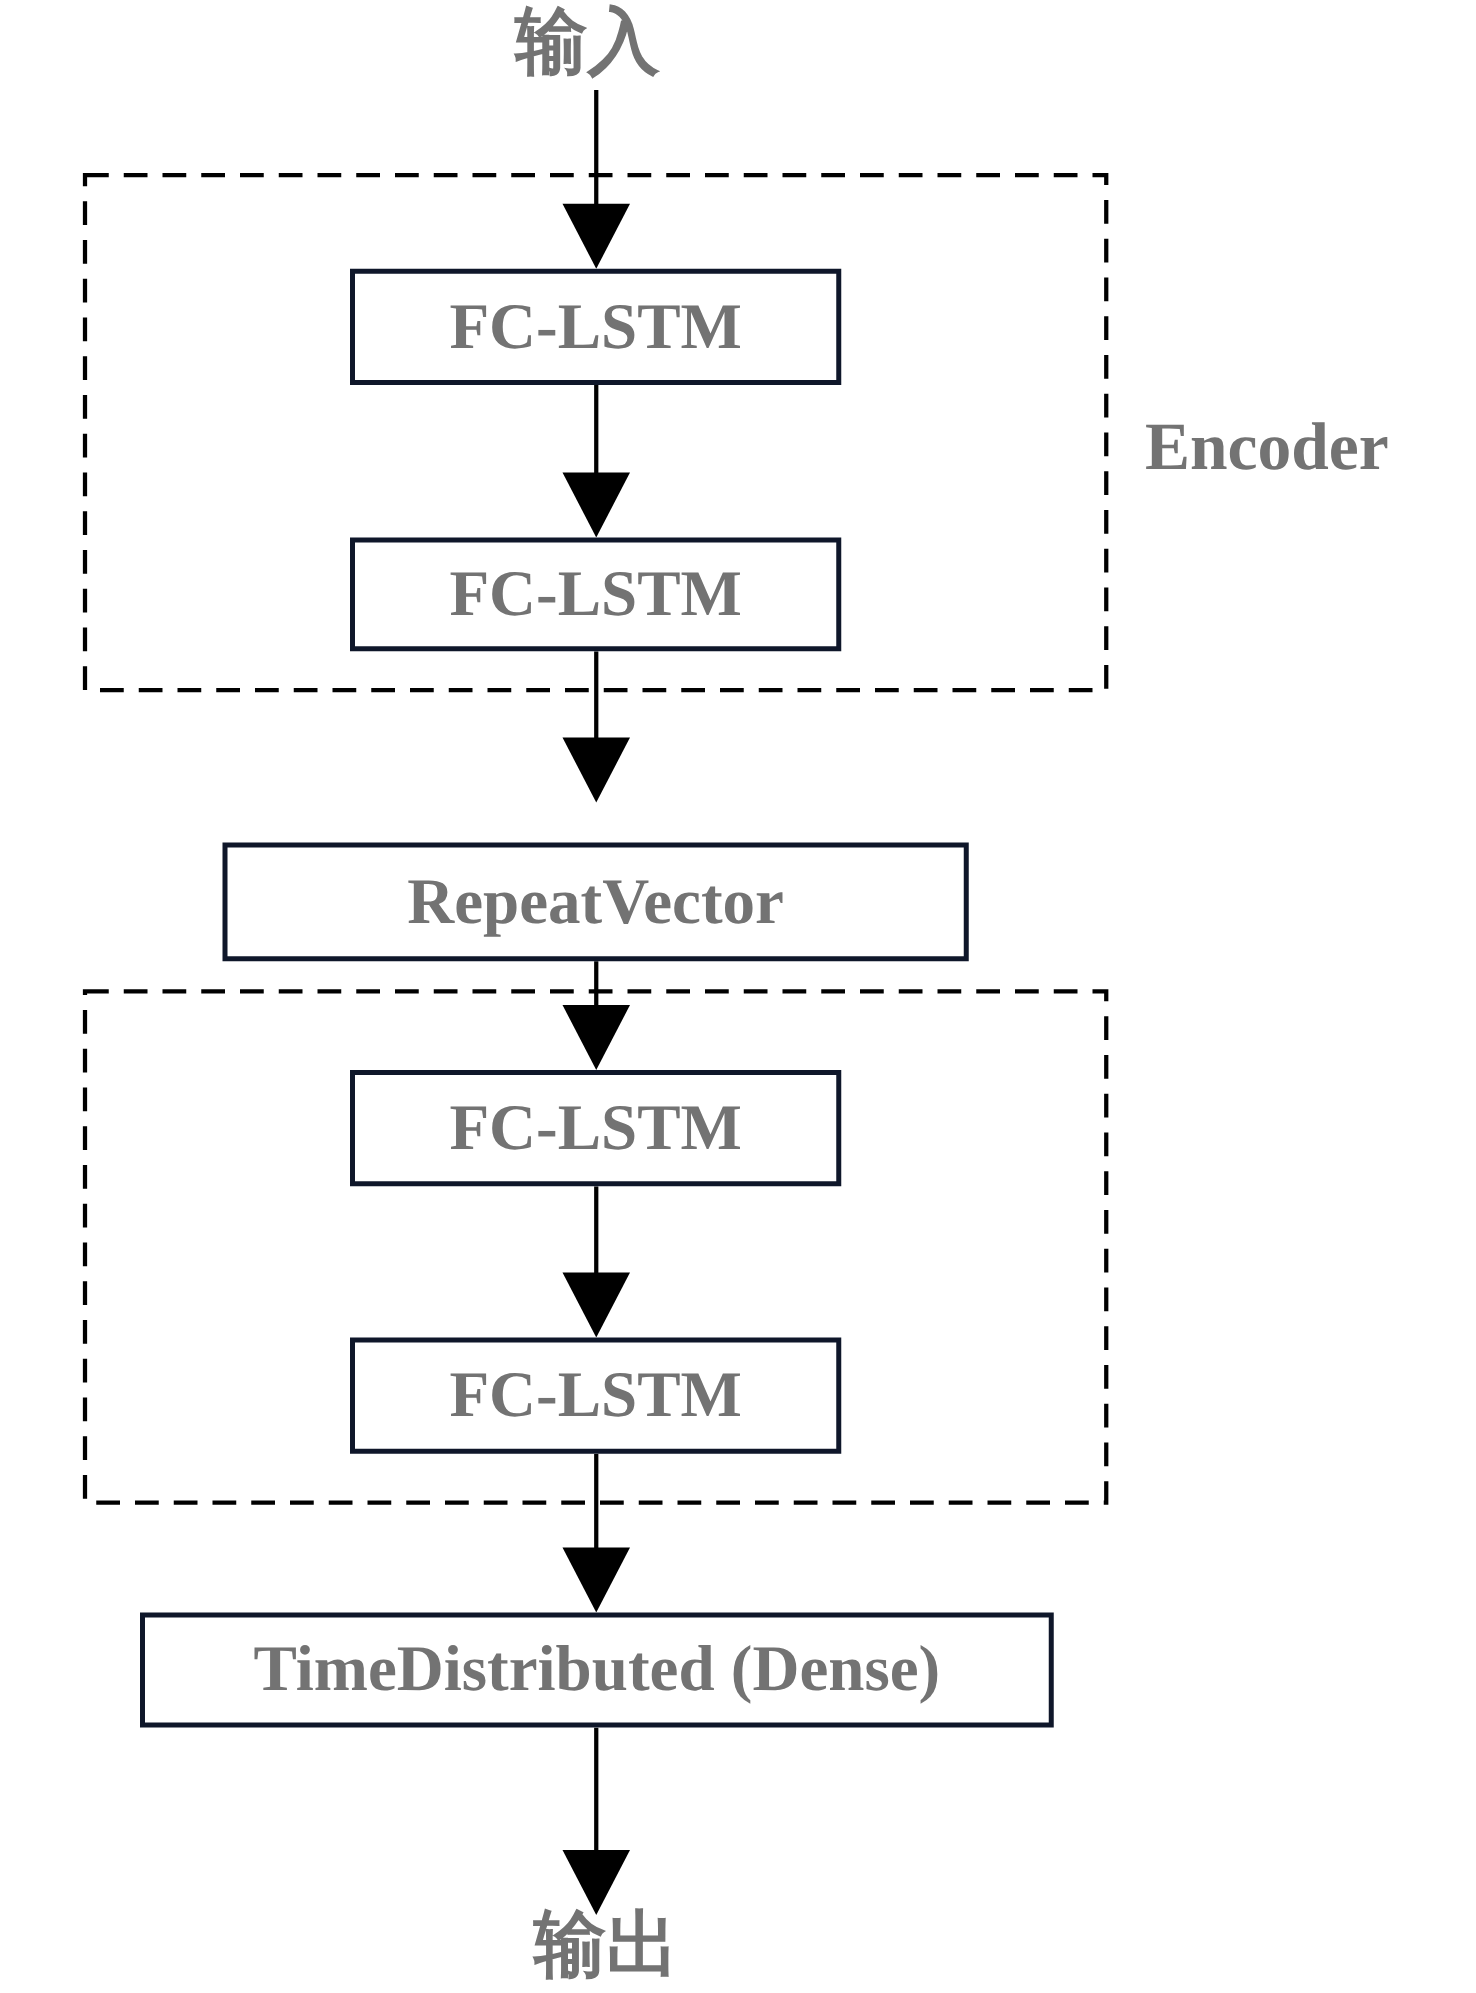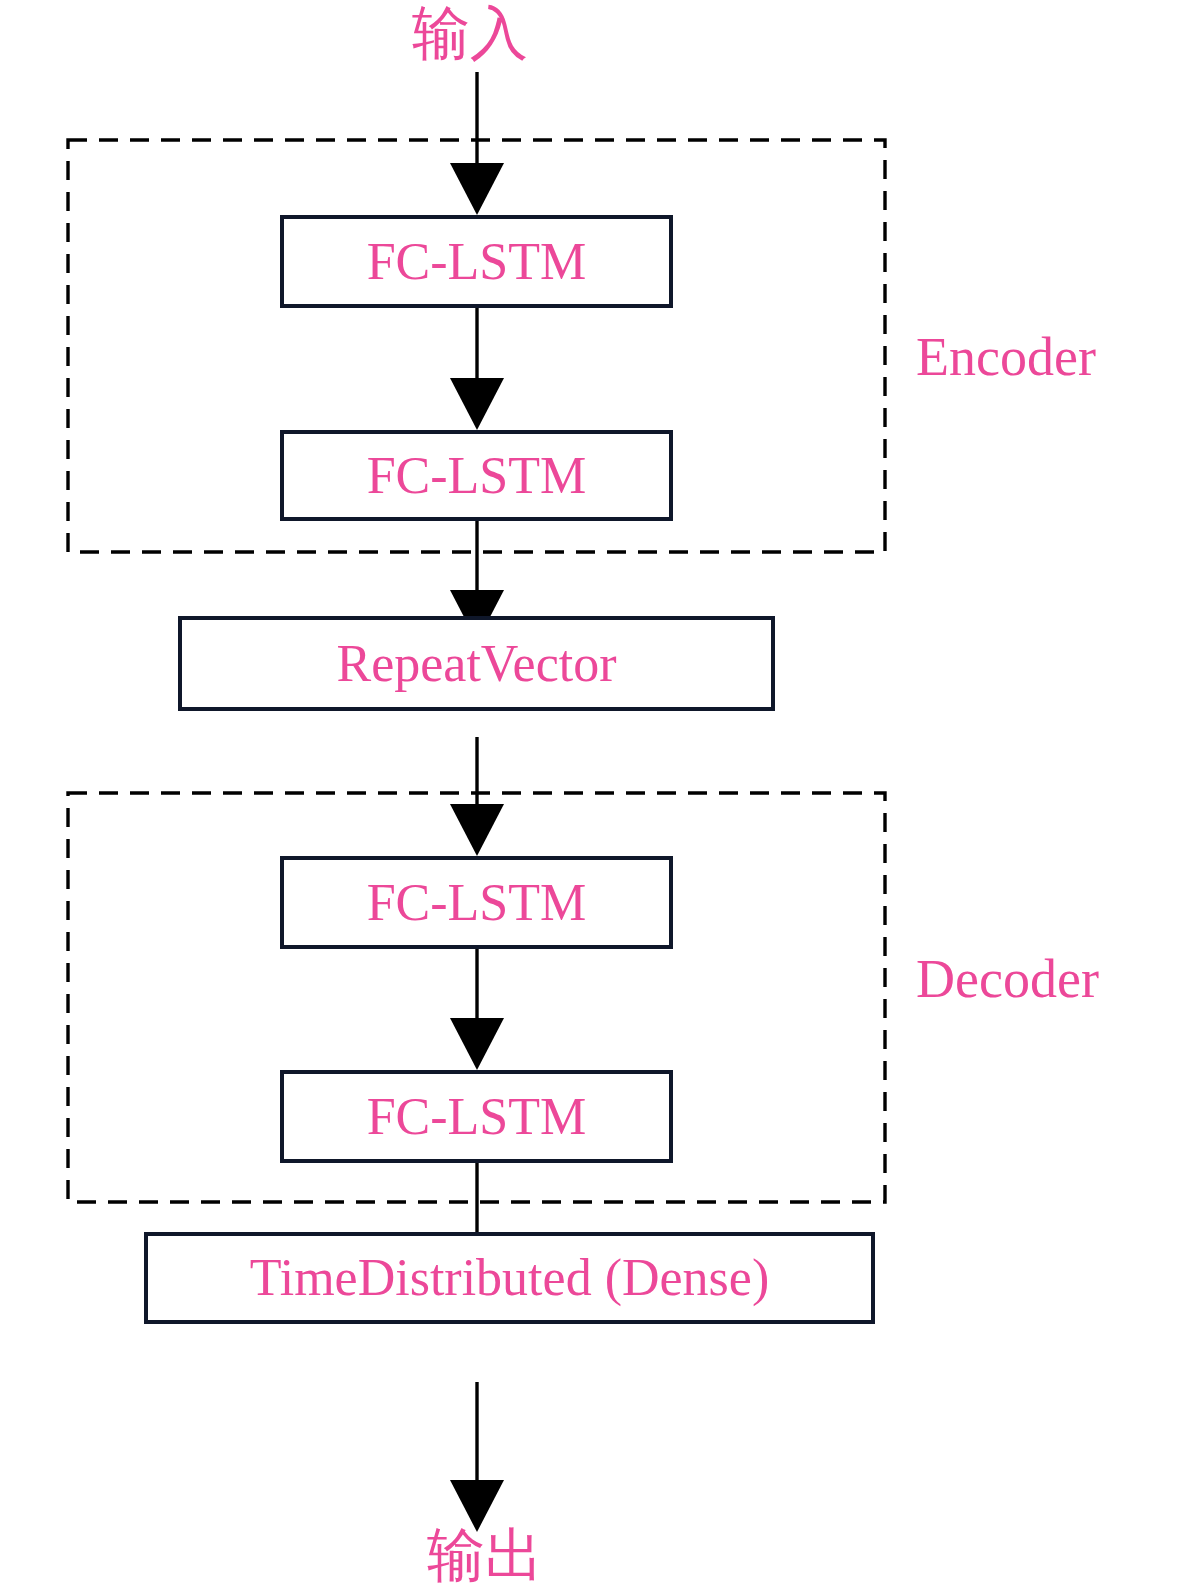--- a/index.html
+++ b/index.html
@@ -6,22 +6,23 @@
     margin: 0;
     padding: 0;
     background: #ffffff;
   }
   .canvas {
     position: relative;
     width: 1181px;
     height: 1594px;
     background: #ffffff;
     font-family: "Liberation Serif", "DejaVu Serif", serif;
-    color: #ec4899;
+    color: #737373;
     overflow: hidden;
+    font-weight: bold;
   }
   .layer-svg {
     position: absolute;
     left: 0;
     top: 0;
     width: 1181px;
     height: 1594px;
   }
   .node-box {
     position: absolute;
@@ -88,33 +89,32 @@
   <div class="node-box" style="left: 280px; top: 215px; width: 393px; height: 93px;">
     <span>FC-LSTM</span>
   </div>
 
   <div class="node-box" style="left: 280px; top: 430px; width: 393px; height: 91px;">
     <span>FC-LSTM</span>
   </div>
 
   <div class="side-label" style="top: 326px; text-align: center;">Encoder</div>
 
-  <div class="node-box" style="left: 178px; top: 616px; width: 597px; height: 95px;">
+  <div class="node-box" style="left: 178px; top: 674px; width: 597px; height: 95px;">
     <span>RepeatVector</span>
   </div>
 
   <div class="node-box" style="left: 280px; top: 856px; width: 393px; height: 93px;">
     <span>FC-LSTM</span>
   </div>
 
   <div class="node-box" style="left: 280px; top: 1070px; width: 393px; height: 93px;">
     <span>FC-LSTM</span>
   </div>
 
-  <div class="side-label" style="top: 948px;">Decoder</div>
 
-  <div class="node-box" style="left: 112px; top: 1232px; width: 731px; height: 92px; margin-left: 32px;">
+  <div class="node-box" style="left: 112px; top: 1290px; width: 731px; height: 92px;">
     <span>TimeDistributed (Dense)</span>
   </div>
 
   <div class="io-label" style="top: 1524px; margin-left: 15px;">输出</div>
 
 </div>
 
 </body></html>

